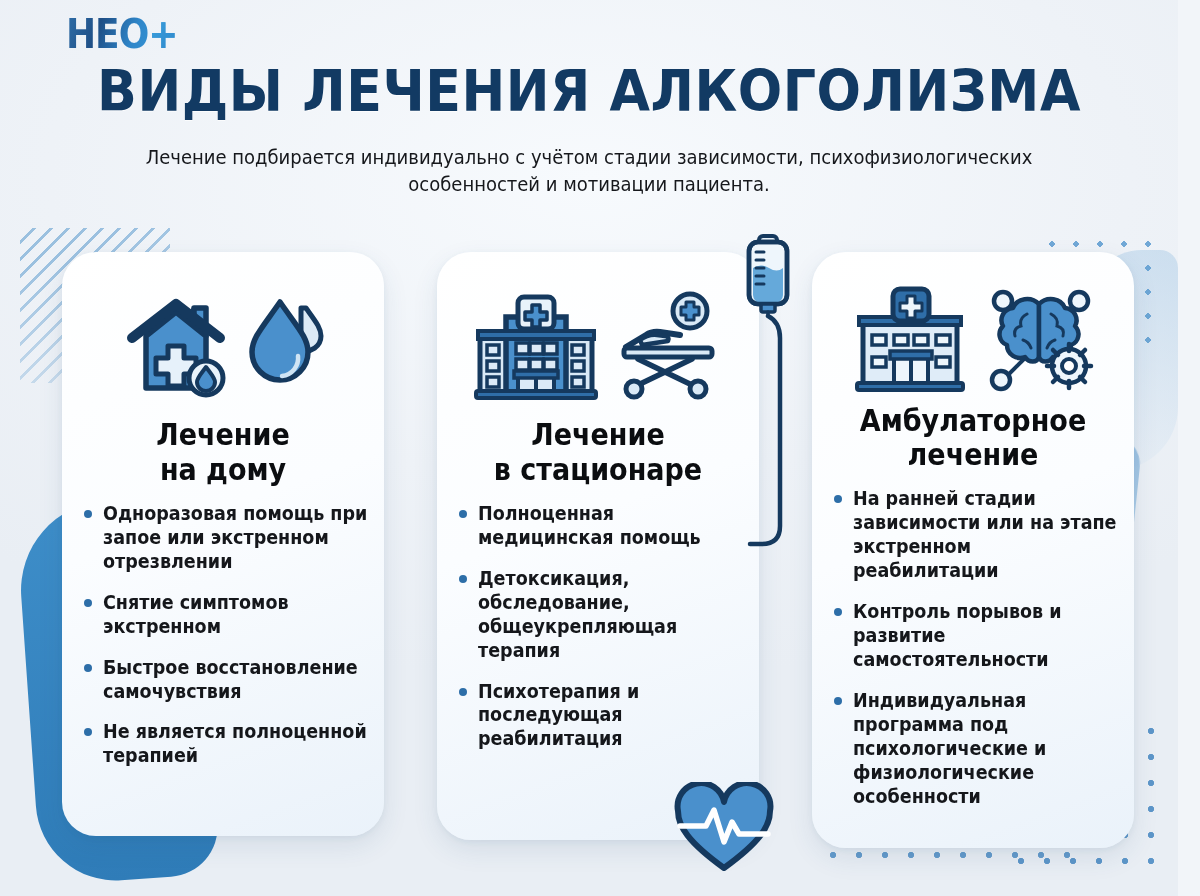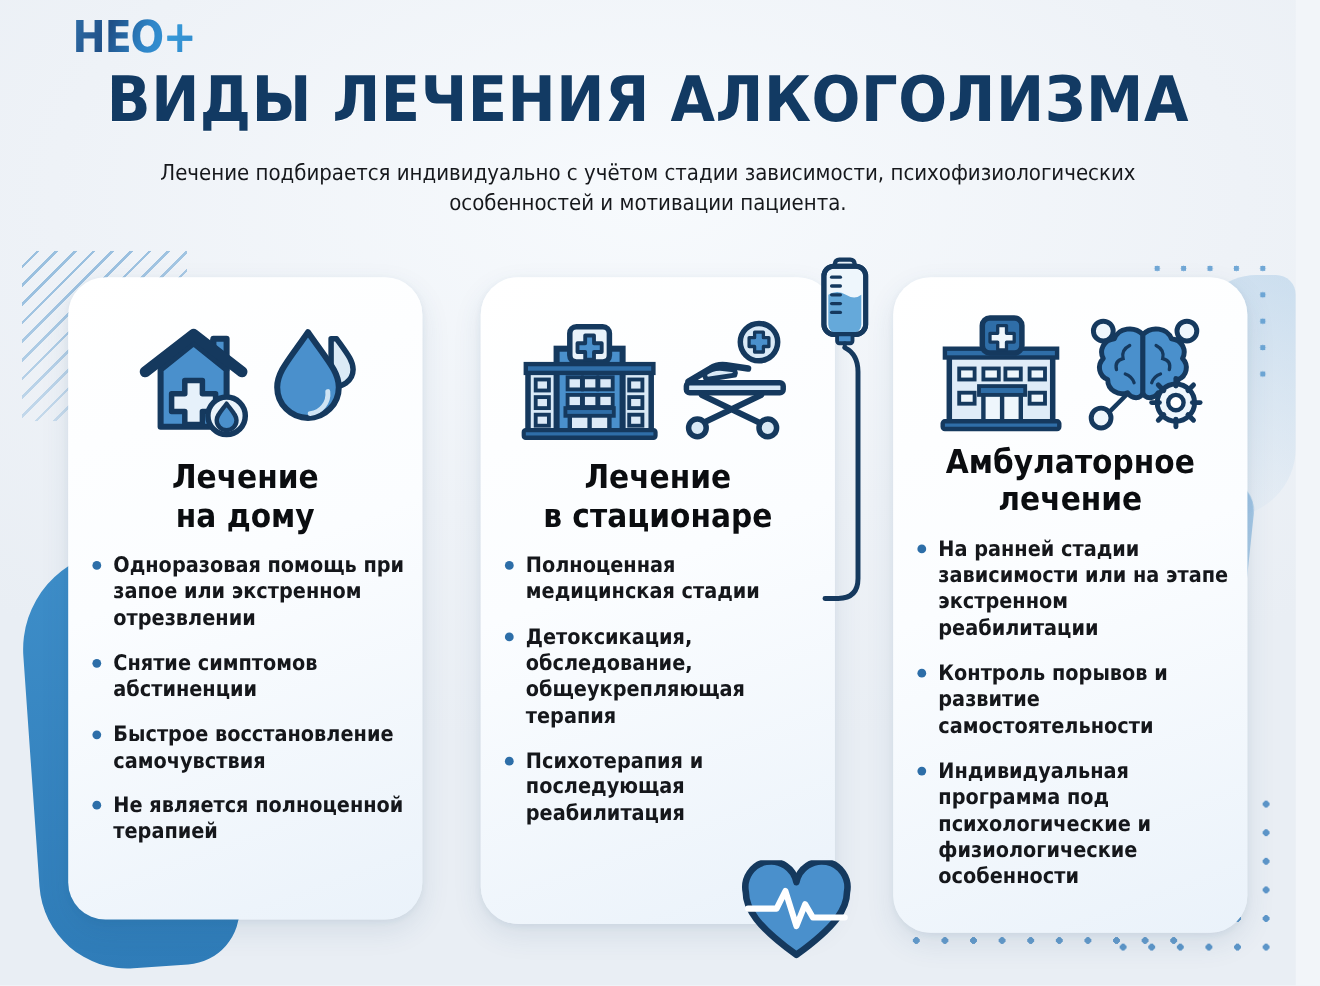--- a/index.html
+++ b/index.html
@@ -244,21 +244,21 @@
           <path d="M34 8 c18 26 28 36 28 50 a28 28 0 0 1 -56 0 c0 -14 10 -24 28 -50 z" fill="#4a90cc" stroke="#15395e" stroke-width="5.5" stroke-linejoin="round"></path>
           <path d="M52 62 a18 18 0 0 1 -16 20" fill="none" stroke="#cfe4f4" stroke-width="4.5" stroke-linecap="round"></path>
         </svg>
       </div>
 
       <h2 class="card-title">Лечение
 на дому</h2>
 
       <ul class="bullets">
         <li>Одноразовая помощь при запое или экстренном отрезвлении</li>
-        <li>Снятие симптомов абстиненции</li>
+        <li>Снятие симптомов экстренном</li>
         <li>Быстрое восстановление самочувствия</li>
         <li>Не является полноценной терапией</li>
       </ul>
     </div>
 
     <div class="card card-2">
       <div class="icon-row">
 
         <svg width="124" height="110" viewBox="0 0 124 110">
           <rect x="6" y="44" width="28" height="58" fill="#d9e9f6" stroke="#15395e" stroke-width="5"></rect>
@@ -296,21 +296,21 @@
           <path d="M26 68 L80 94 M80 68 L26 94" stroke="#15395e" stroke-width="5.5" stroke-linecap="round"></path>
           <circle cx="22" cy="98" r="8" fill="#d9e9f6" stroke="#15395e" stroke-width="5"></circle>
           <circle cx="86" cy="98" r="8" fill="#d9e9f6" stroke="#15395e" stroke-width="5"></circle>
         </svg>
       </div>
 
       <h2 class="card-title">Лечение
 в стационаре</h2>
 
       <ul class="bullets">
-        <li>Полноценная медицинская стадии</li>
+        <li>Полноценная медицинская помощь</li>
         <li>Детоксикация, обследование, общеукрепляющая терапия</li>
         <li>Психотерапия и последующая реабилитация</li>
       </ul>
     </div>
 
     <div class="card card-3">
       <div class="icon-row">
 
         <svg width="118" height="108" viewBox="0 0 118 108">
           <rect x="12" y="38" width="94" height="62" fill="#dfecf8" stroke="#15395e" stroke-width="5"></rect>

